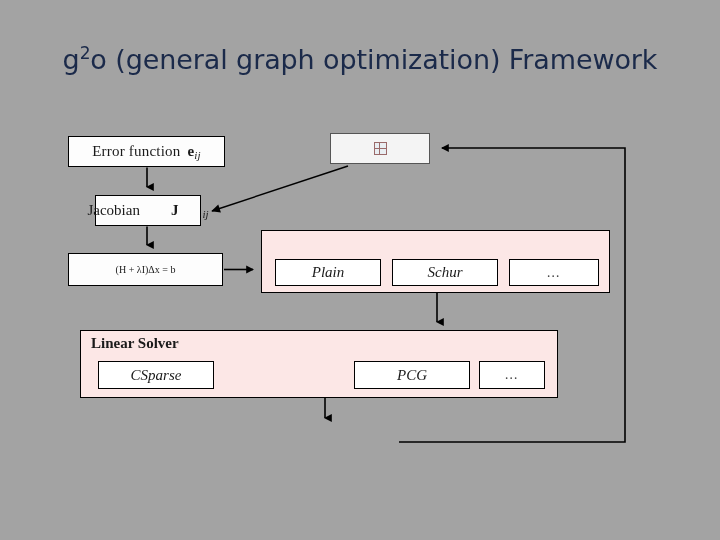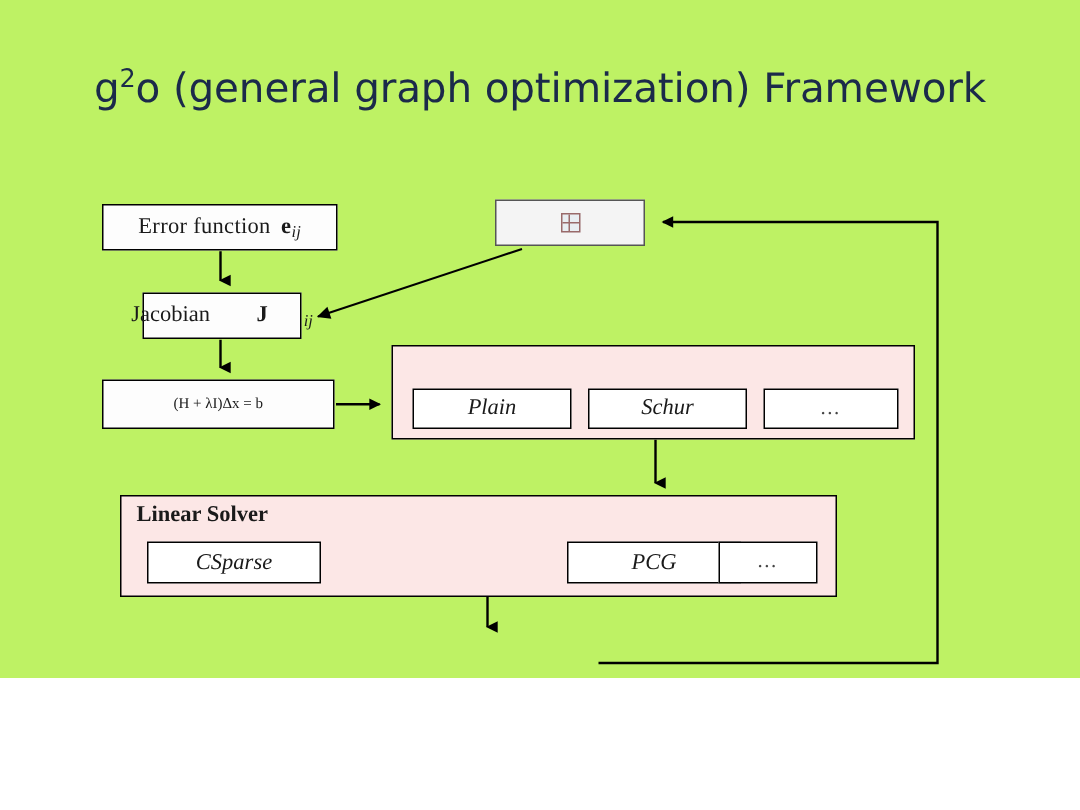--- a/index.html
+++ b/index.html
@@ -3,22 +3,22 @@
 <meta charset="utf-8">
 <style>
   html, body {
     margin: 0;
     padding: 0;
     background: #ffffff;
   }
   #slide {
     position: relative;
     width: 720px;
-    height: 452px;
-    background: #bef264;
+    height: 540px;
+    background: #a3a3a3;
     overflow: hidden;
     font-family: "Liberation Sans", sans-serif;
   }
 
   
   #title {
     position: absolute;
     left: 0;
     top: 44px;
     width: 720px;
@@ -151,21 +151,21 @@
   #ls-plain  { left: 13px; top: 28px; width: 106px; height: 27px; }
   #ls-schur  { left: 130px; top: 28px; width: 106px; height: 27px; }
   #ls-more   { left: 247px; top: 28px; width: 90px; height: 27px;
                font-size: 14px; color: #444; letter-spacing: 1px; }
 
   #panel-solver {
     left: 80px; top: 330px; width: 478px; height: 68px;
   }
   #sv-csparse  { left: 17px; top: 30px; width: 116px; height: 28px; }
   #sv-cholmod  { left: 142px; top: 30px; width: 122px; height: 28px; }
-  #sv-pcg      { left: 273px; top: 30px; width: 116px; height: 28px; margin-left: 24px; }
+  #sv-pcg      { left: 273px; top: 30px; width: 116px; height: 28px; }
   #sv-more     { left: 398px; top: 30px; width: 66px; height: 28px;
                  font-size: 14px; color: #444; letter-spacing: 1px; }
 </style>
 </head>
 <body>
 
 <div id="slide">
 
   <div id="title"><span>g</span><sup>2</sup><span>o (general graph optimization) Framework</span></div>
 

